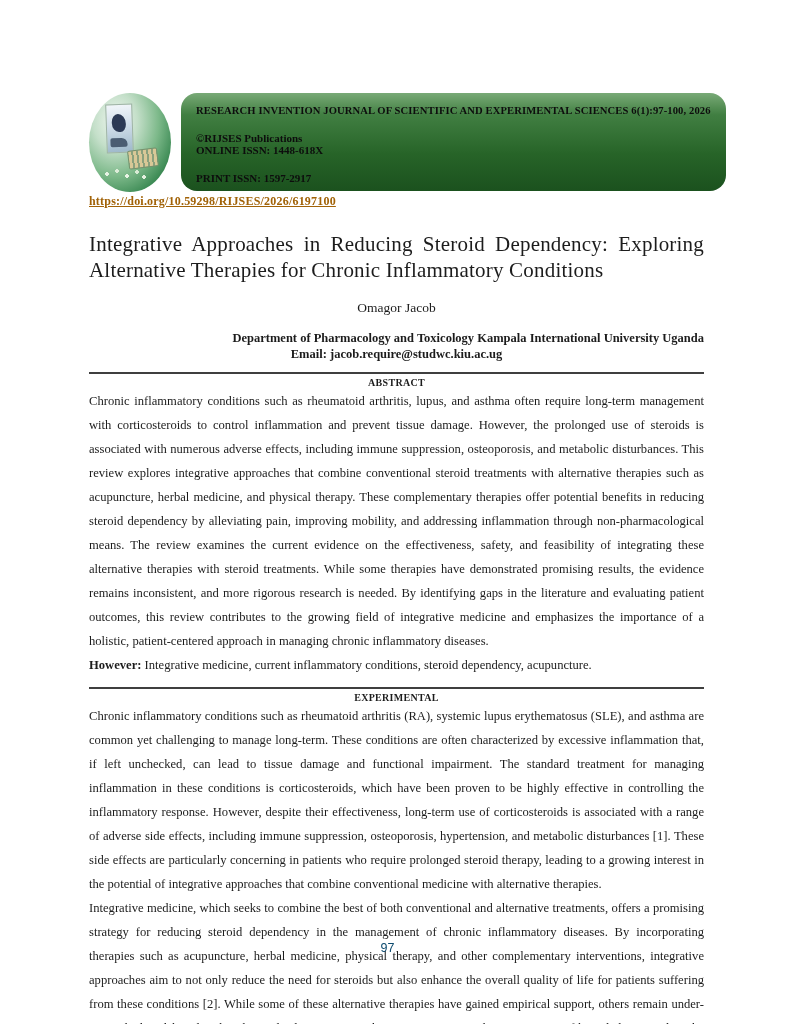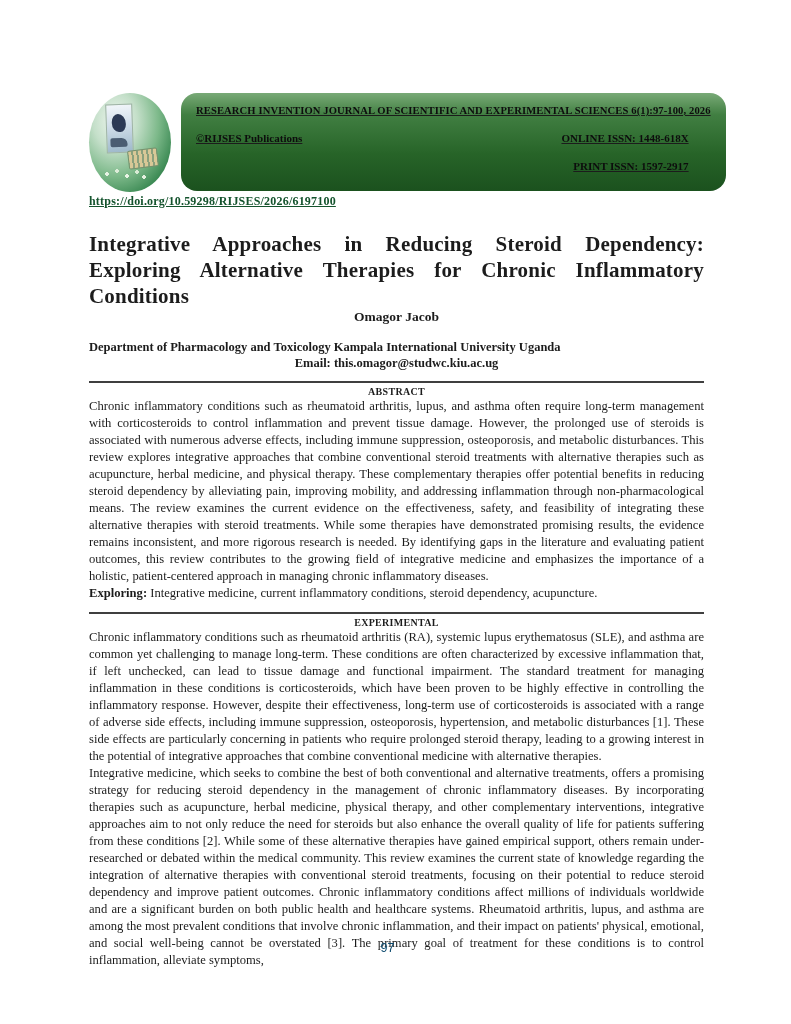--- a/index.html
+++ b/index.html
@@ -7,21 +7,21 @@
     position:relative;
     width:791px; height:1024px;
     background:#ffffff;
     font-family:"Liberation Serif", serif;
     color:#1c1c1c;
     box-sizing:border-box;
     padding:93px 87px 0 89px;
     overflow:hidden;
   }
   
-  .masthead { display:flex; align-items:flex-start; height:98px;text-decoration:underline; }
+  .masthead { display:flex; align-items:flex-start; height:98px; }
   .logo {
     position:relative; flex:0 0 82px; width:82px; height:99px;
     border-radius:50%;
     background:radial-gradient(ellipse at 32% 28%, #eef6ef 0%, #c4dfc9 28%, #7db98a 55%, #3c8a54 78%, #2a6e41 100%);
     overflow:hidden; margin-right:10px;
   }
   .logo-photo {
     position:absolute; left:17px; top:11px; width:25px; height:47px;
     background:linear-gradient(175deg,#f2f6fa 0%, #cfdde8 45%, #9db8ca 100%);
     border:1px solid #9fb3a6; transform:rotate(-2deg);
@@ -50,41 +50,41 @@
       radial-gradient(circle 2px at 41px 9px, #e4f0df 98%, transparent);
   }
   .banner {
     flex:1; height:98px; box-sizing:border-box;
     border-radius:16px;
     background:linear-gradient(180deg,#79aa77 0%, #417f42 22%, #276428 62%, #1b511e 100%);
     padding:12px 15px 0 15px;
     color:#0d0d0d;
   }
   .banner-line1 { font-size:10.6px; font-weight:bold; white-space:nowrap; letter-spacing:.1px; }
-  .banner-row { display:flex; justify-content:space-between; margin-top:16px; padding-right:22px; }
+  .banner-row { display:flex; justify-content:space-between; margin-top:16px; padding-right:22px;flex-direction:column; }
   .banner-row.single { justify-content:flex-end; }
   .banner-row div { font-size:11px; font-weight:bold; }
   .doi {
     display:inline-block; margin-top:3px;
-    font-size:12px; font-weight:bold; color:#14532d;
+    font-size:12px; font-weight:bold; color:#a16207;
     text-decoration:underline; letter-spacing:.2px;
   }
   
   .title {
     margin:22px 0 0 0;
-    font-size:21px; font-weight:bold; line-height:26px;
+    font-size:21px; font-weight:normal; line-height:26px;
     text-align:justify; letter-spacing:.2px;
   }
-  .author  { text-align:center; font-weight:bold; font-size:13.5px; }
-  .affil   { margin-top:15px; text-align:left; font-weight:bold; font-size:12.5px; }
+  .author  { margin-top:17px; text-align:center; font-weight:normal; font-size:13.5px; }
+  .affil   { margin-top:15px; text-align:right; font-weight:bold; font-size:12.5px; }
   .email   { text-align:center; font-weight:bold; font-size:12.5px; line-height:16px; }
   .rule { border:0; border-top:2px solid #3f3f3f; margin:10px 0 3px 0; }
   .sec-head { margin:0 0 1px 0; text-align:center; font-size:10px; font-weight:bold; letter-spacing:.3px; }
   .body-text {
-    margin:0; font-size:12.6px; line-height:17px;
+    margin:0; font-size:12.6px; line-height:24px;
     text-align:justify; color:#1c1c1c;
   }
   .keywords b { font-weight:bold; }
   .page-number {
     position:absolute; left:0; right:16px; top:941px;
     text-align:center; font-family:"Liberation Sans", sans-serif;
     font-size:12.5px; color:#0c4a6e;
   }
 </style>
 </head>
@@ -112,26 +112,26 @@
       </div>
     </div>
   </div>
 
   <a class="doi" href="#">https://doi.org/10.59298/RIJSES/2026/6197100</a>
 
   <h1 class="title">Integrative Approaches in Reducing Steroid Dependency: Exploring Alternative Therapies for Chronic Inflammatory Conditions</h1>
 
   <div class="author">Omagor Jacob</div>
   <div class="affil">Department of Pharmacology and Toxicology Kampala International University Uganda</div>
-  <div class="email">Email: this.omagor@studwc.kiu.ac.ug</div>
+  <div class="email">Email: jacob.require@studwc.kiu.ac.ug</div>
 
   <hr class="rule">
   <h2 class="sec-head">ABSTRACT</h2>
   <p class="body-text">Chronic inflammatory conditions such as rheumatoid arthritis, lupus, and asthma often require long-term management with corticosteroids to control inflammation and prevent tissue damage. However, the prolonged use of steroids is associated with numerous adverse effects, including immune suppression, osteoporosis, and metabolic disturbances. This review explores integrative approaches that combine conventional steroid treatments with alternative therapies such as acupuncture, herbal medicine, and physical therapy. These complementary therapies offer potential benefits in reducing steroid dependency by alleviating pain, improving mobility, and addressing inflammation through non-pharmacological means. The review examines the current evidence on the effectiveness, safety, and feasibility of integrating these alternative therapies with steroid treatments. While some therapies have demonstrated promising results, the evidence remains inconsistent, and more rigorous research is needed. By identifying gaps in the literature and evaluating patient outcomes, this review contributes to the growing field of integrative medicine and emphasizes the importance of a holistic, patient-centered approach in managing chronic inflammatory diseases.</p>
-  <p class="body-text keywords"><b>Exploring:</b><span> Integrative medicine, current inflammatory conditions, steroid dependency, acupuncture.</span></p>
+  <p class="body-text keywords"><b>However:</b><span> Integrative medicine, current inflammatory conditions, steroid dependency, acupuncture.</span></p>
 
   <hr class="rule">
   <h2 class="sec-head">EXPERIMENTAL</h2>
   <p class="body-text">Chronic inflammatory conditions such as rheumatoid arthritis (RA), systemic lupus erythematosus (SLE), and asthma are common yet challenging to manage long-term. These conditions are often characterized by excessive inflammation that, if left unchecked, can lead to tissue damage and functional impairment. The standard treatment for managing inflammation in these conditions is corticosteroids, which have been proven to be highly effective in controlling the inflammatory response. However, despite their effectiveness, long-term use of corticosteroids is associated with a range of adverse side effects, including immune suppression, osteoporosis, hypertension, and metabolic disturbances [1]. These side effects are particularly concerning in patients who require prolonged steroid therapy, leading to a growing interest in the potential of integrative approaches that combine conventional medicine with alternative therapies.</p>
   <p class="body-text">Integrative medicine, which seeks to combine the best of both conventional and alternative treatments, offers a promising strategy for reducing steroid dependency in the management of chronic inflammatory diseases. By incorporating therapies such as acupuncture, herbal medicine, physical therapy, and other complementary interventions, integrative approaches aim to not only reduce the need for steroids but also enhance the overall quality of life for patients suffering from these conditions [2]. While some of these alternative therapies have gained empirical support, others remain under-researched or debated within the medical community. This review examines the current state of knowledge regarding the integration of alternative therapies with conventional steroid treatments, focusing on their potential to reduce steroid dependency and improve patient outcomes. Chronic inflammatory conditions affect millions of individuals worldwide and are a significant burden on both public health and healthcare systems. Rheumatoid arthritis, lupus, and asthma are among the most prevalent conditions that involve chronic inflammation, and their impact on patients' physical, emotional, and social well-being cannot be overstated [3]. The primary goal of treatment for these conditions is to control inflammation, alleviate symptoms,</p>
 
   <div class="page-number">97</div>
 </div>
 
 </body></html>

